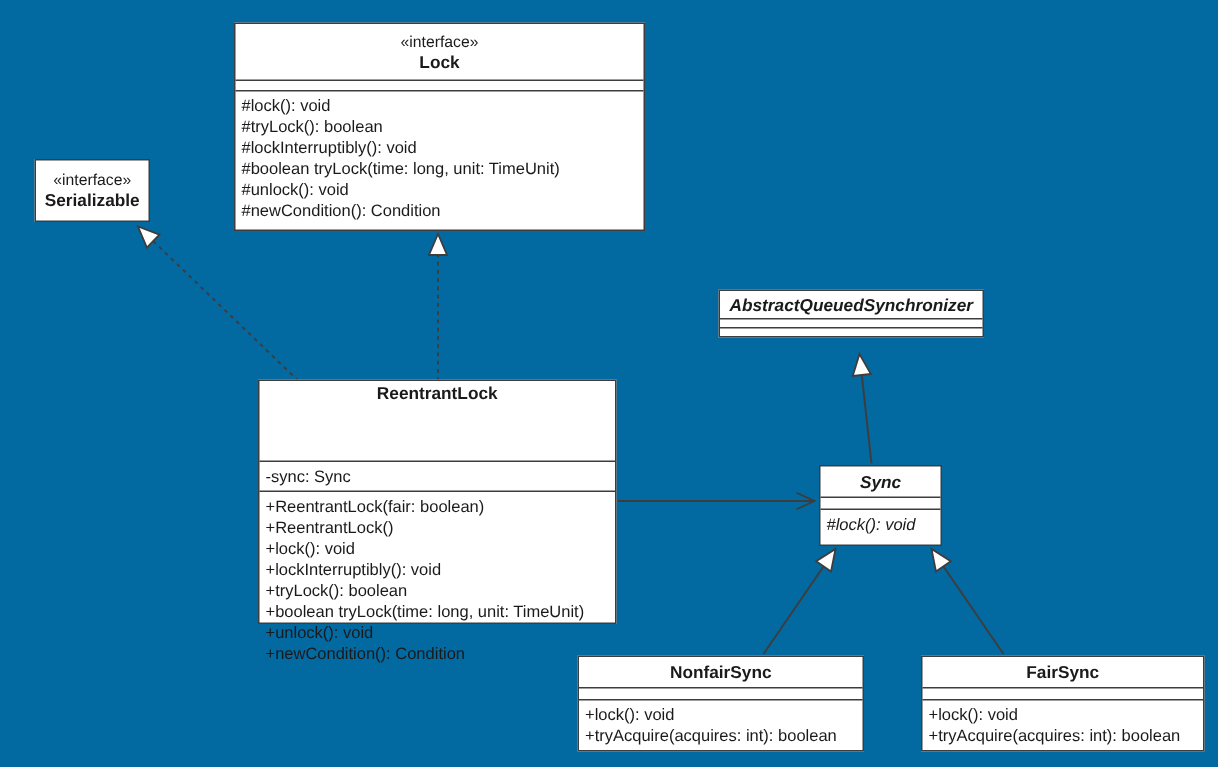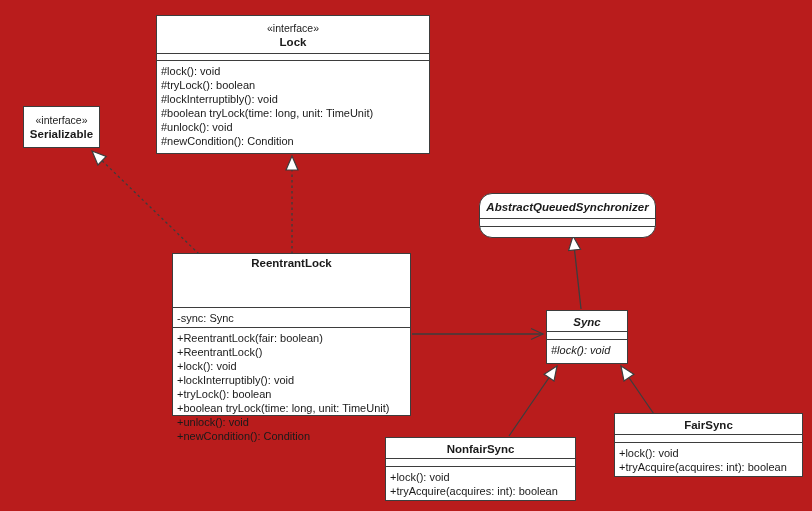--- a/index.html
+++ b/index.html
@@ -5,21 +5,21 @@
   html, body {
     margin: 0;
     padding: 0;
     background: #ffffff;
     font-family: "Liberation Sans", sans-serif;
   }
   #canvas {
     position: relative;
     width: 812px;
     height: 511px;
-    background: #b91c1c;
+    background: #0369a1;
     overflow: hidden;
   }
   #connector-layer {
     position: absolute;
     left: 0; top: 0;
     width: 812px; height: 511px;
   }
   .uml-class {
     position: absolute;
     box-sizing: border-box;
@@ -55,33 +55,33 @@
   #box-lock          { left: 156px; top: 15px;  width: 274px; height: 139px; }
   #box-lock .title   { height: 37px; }
   #box-lock .empty   { height: 7px; }
 
   #box-serializable  { left: 23px;  top: 106px; width: 77px;  height: 42px; }
 
   #box-reentrantlock { left: 172px; top: 253px; width: 239px; height: 163px; }
   #box-reentrantlock .title { height: 21px; }
   #box-reentrantlock .attrs { height: 22px; padding-top: 3px; margin-top: 36px; }
 
-  #box-aqs           { left: 479px; top: 193px; width: 177px; height: 45px; border-radius: 13px; }
+  #box-aqs           { left: 479px; top: 193px; width: 177px; height: 32px; }
   #box-aqs .title    { height: 24px; }
   #box-aqs .empty    { height: 8px; }
 
   #box-sync          { left: 546px; top: 310px; width: 82px;  height: 54px; }
   #box-sync .title   { height: 20px; }
   #box-sync .empty   { height: 8px; }
 
   #box-nonfairsync   { left: 385px; top: 437px; width: 191px; height: 64px; }
   #box-nonfairsync .title { height: 21px; }
   #box-nonfairsync .empty { height: 8px; }
 
-  #box-fairsync      { left: 614px; top: 413px; width: 189px; height: 64px; }
+  #box-fairsync      { left: 614px; top: 437px; width: 189px; height: 64px; }
   #box-fairsync .title { height: 21px; }
   #box-fairsync .empty { height: 8px; }
 
   .rel { stroke: #3d3d3d; stroke-width: 1.3; fill: none; }
   .rel.dashed { stroke-dasharray: 2.5 3; }
 </style>
 </head>
 <body>
 
 <div id="canvas">

